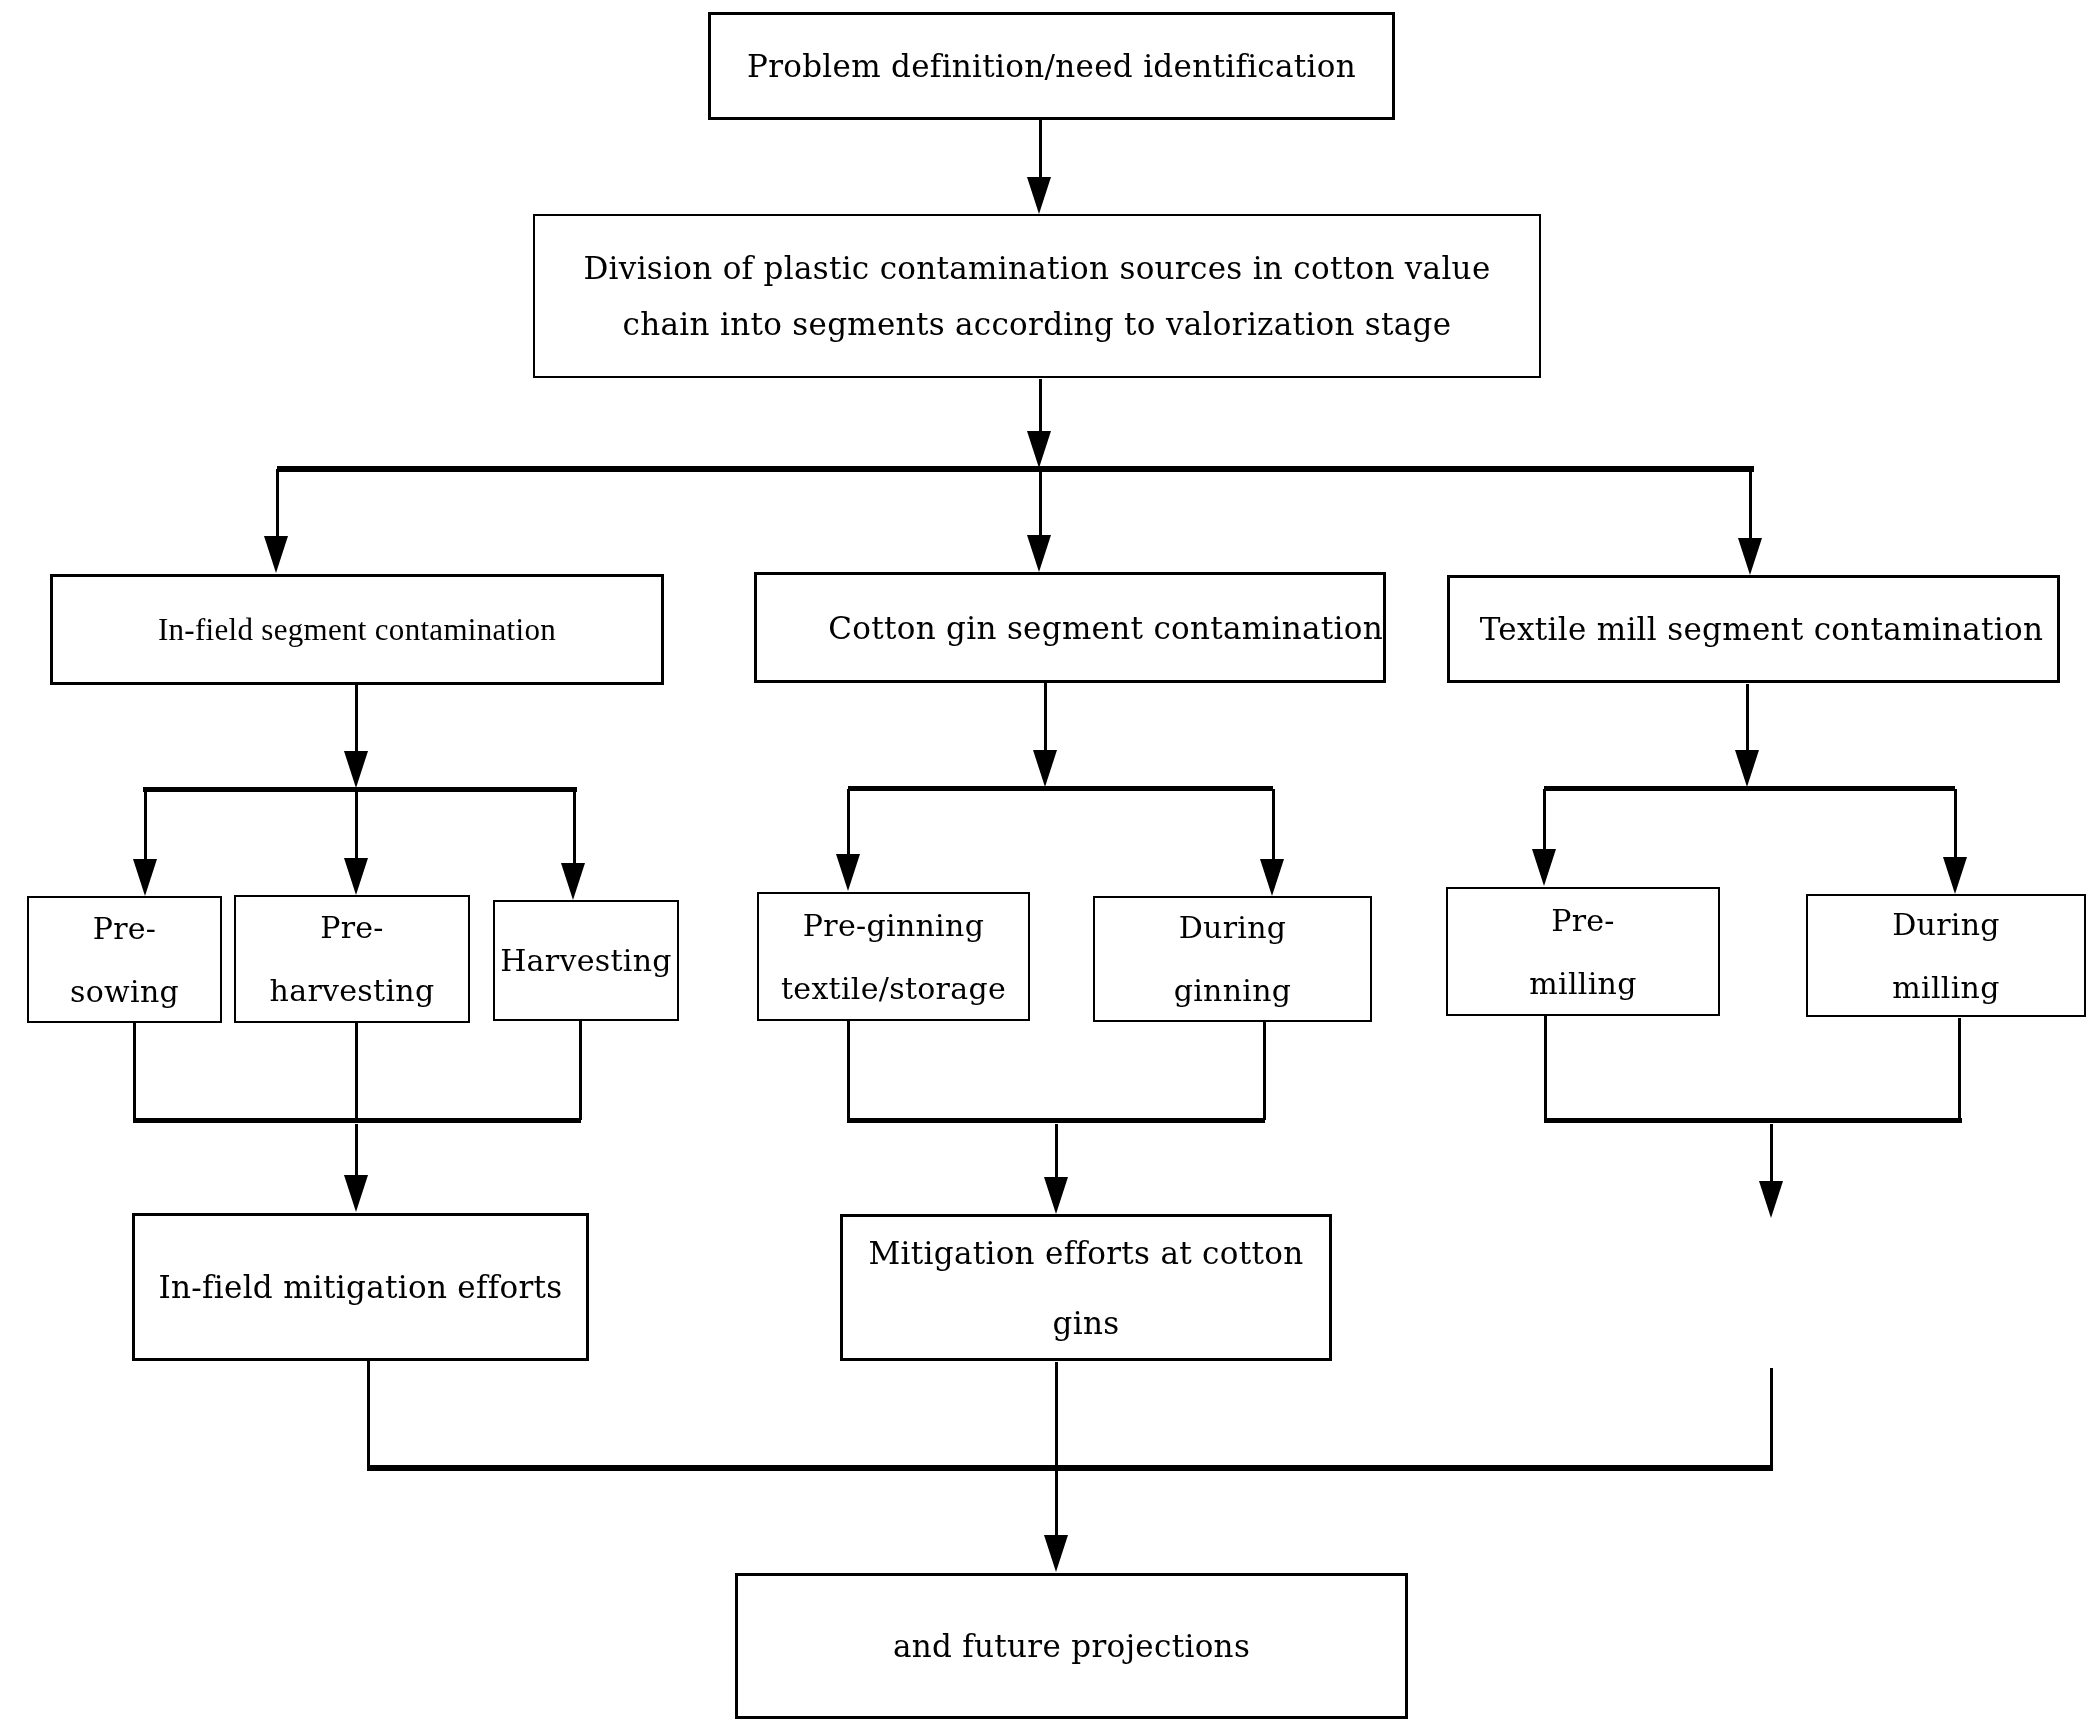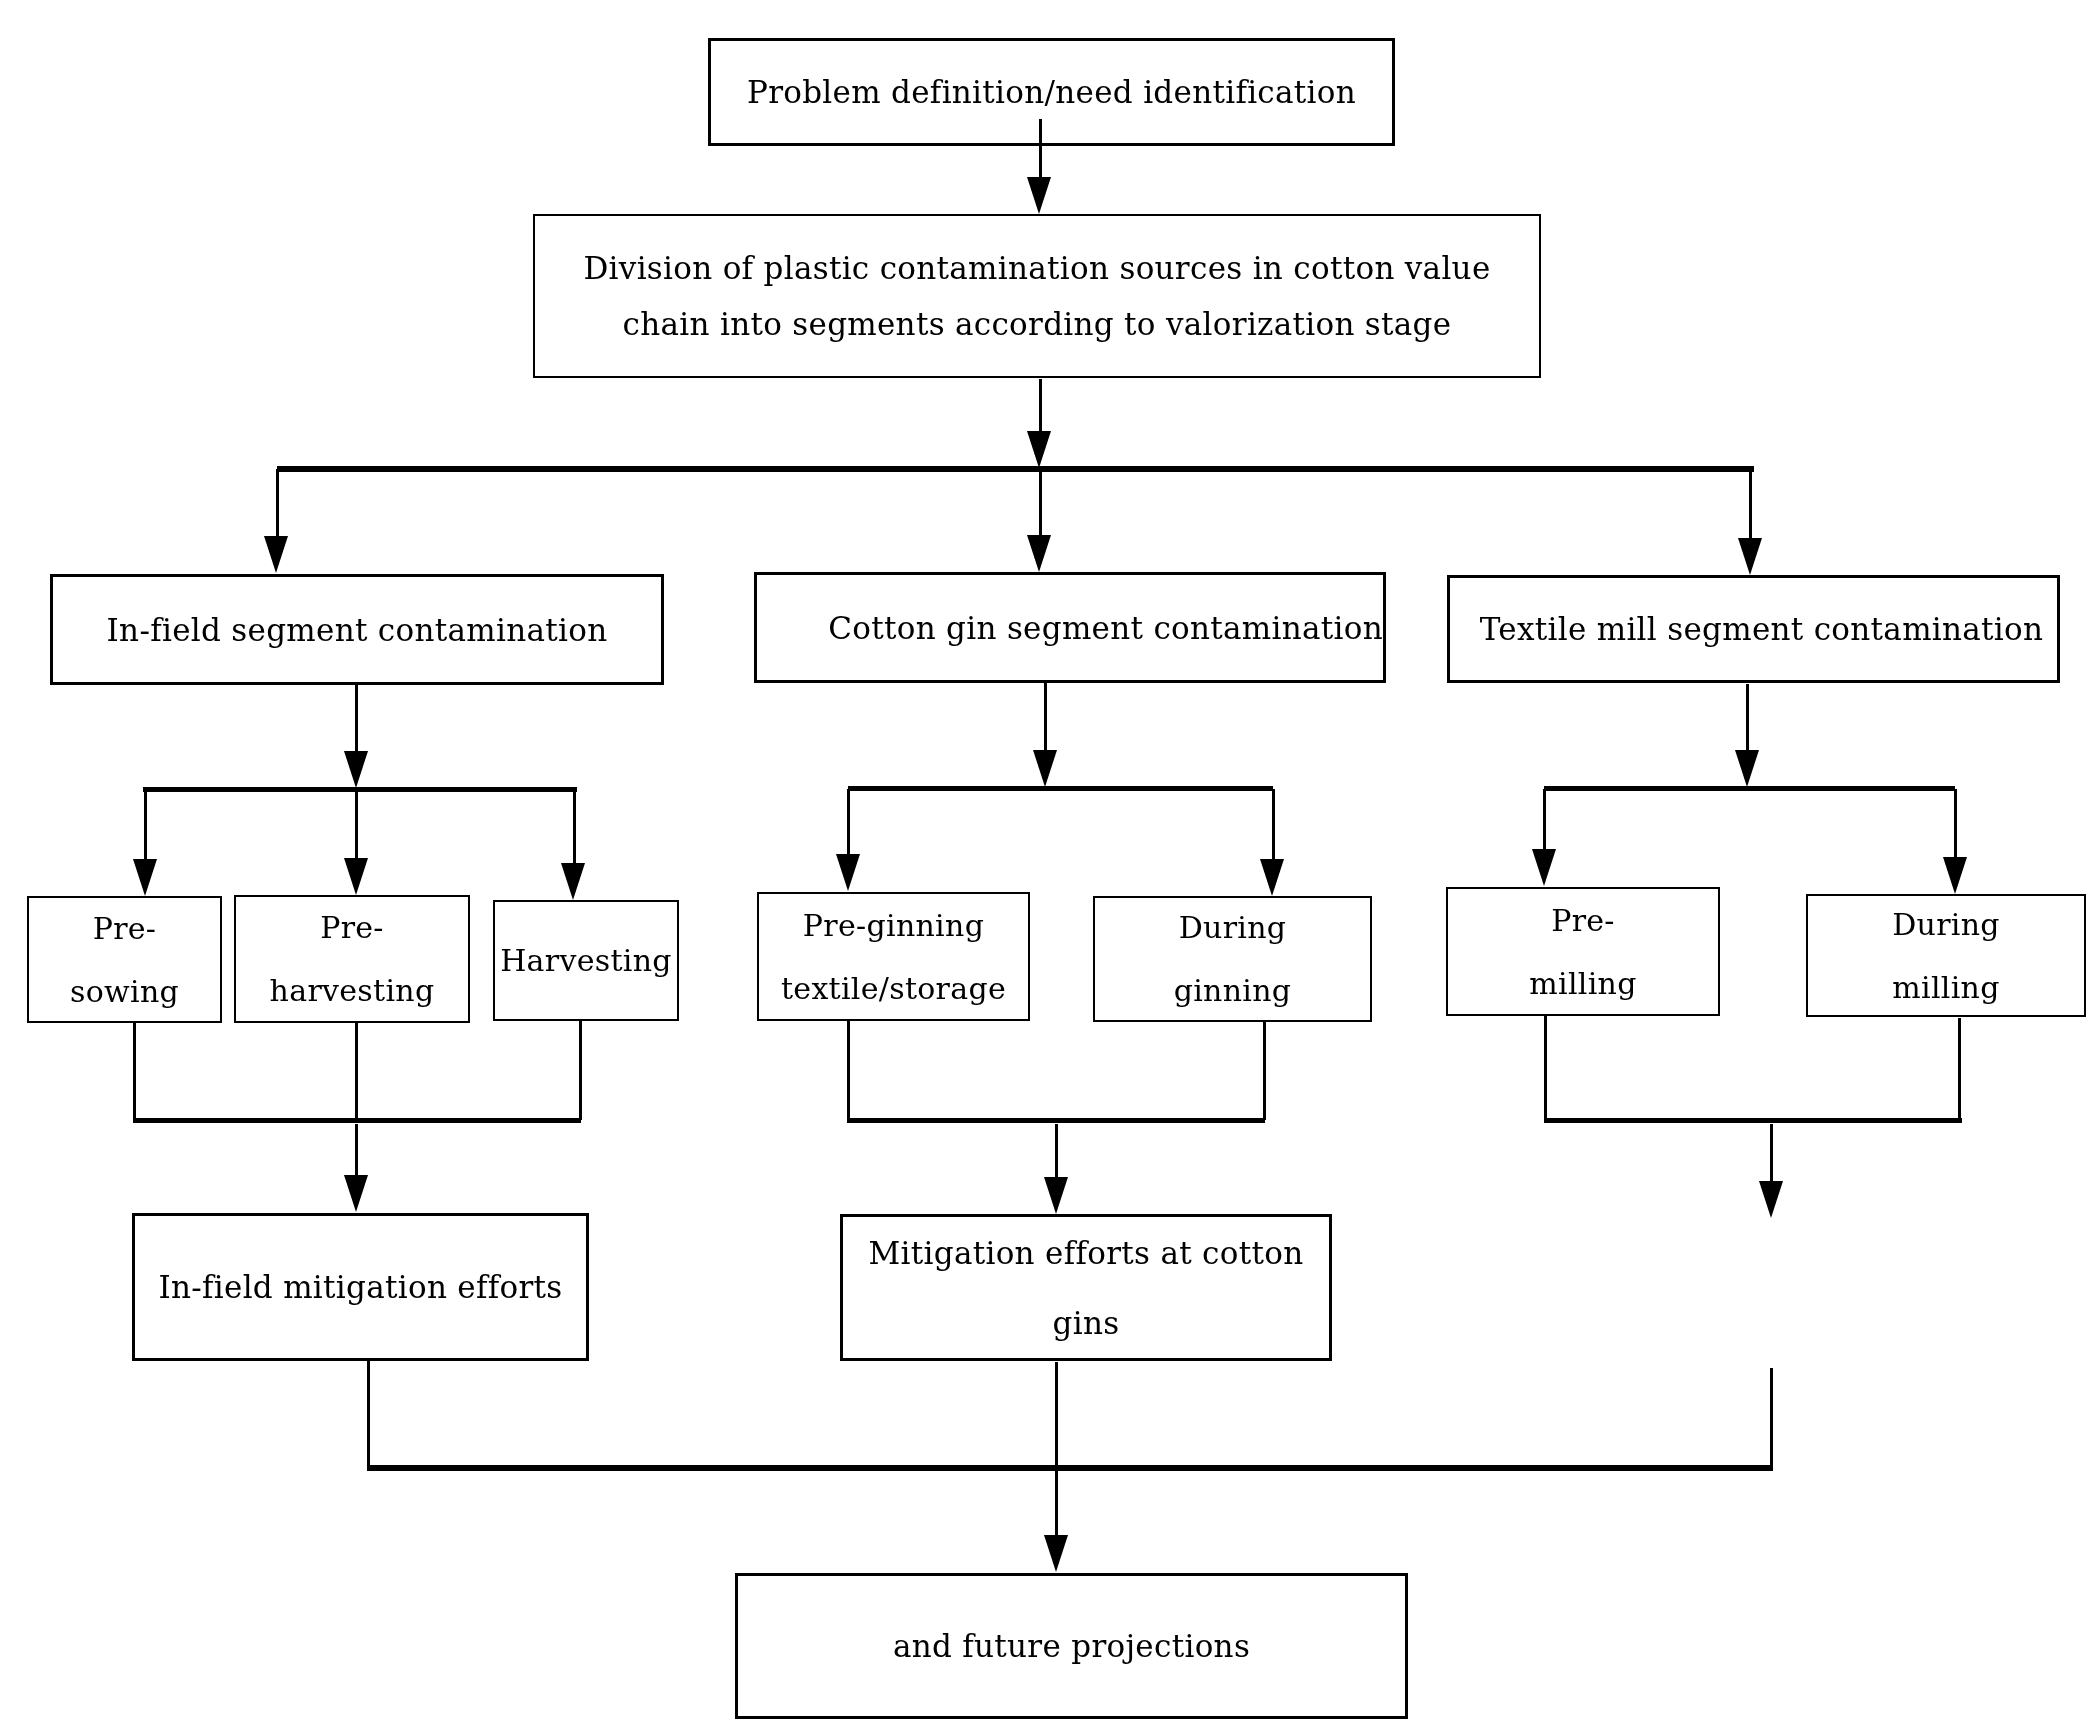--- a/index.html
+++ b/index.html
@@ -46,21 +46,21 @@
     border-right: 12.2px solid transparent;
     border-top: 37px solid #000000;
   }
   .label-line { display: block; white-space: nowrap; }
 </style>
 </head>
 <body>
 
 <div class="canvas">
 
-  <div class="node" style="left:708px; top:11.6px; width:687px; height:108px;margin-top:26px;">
+  <div class="node" style="left:708px; top:11.6px; width:687px; height:108px;">
     <span class="label-line">Problem definition/need identification</span>
   </div>
 
   <div class="vline" style="left:1039px; top:119px; height:60px;"></div>
   <div class="arrowhead" style="left:1027px; top:177px;"></div>
 
   <div class="node thin" style="left:533px; top:214px; width:1008px; height:164px;text-align:right;">
     <span class="label-line">Division of plastic contamination sources in cotton value</span>
     <span class="label-line">chain into segments according to valorization stage</span>
   </div>
@@ -72,21 +72,21 @@
 
   <div class="vline" style="left:276px; top:469px; height:69px;"></div>
   <div class="arrowhead" style="left:264px; top:536px;"></div>
 
   <div class="vline" style="left:1039px; top:469px; height:67px;"></div>
   <div class="arrowhead" style="left:1027px; top:535px;"></div>
 
   <div class="vline" style="left:1749px; top:469px; height:71px;"></div>
   <div class="arrowhead" style="left:1738px; top:538px;"></div>
 
-  <div class="node" style="left:50px; top:574px; width:614px; height:111px;">
+  <div class="node" style="left:50px; top:574px; width:614px; height:111px;font-family:Liberation Serif, serif;">
     <span class="label-line">In-field segment contamination</span>
   </div>
 
   <div class="node" style="left:754px; top:572px; width:632px; height:111px;align-items:flex-end;">
     <span class="label-line">Cotton gin segment contamination</span>
   </div>
 
   <div class="node" style="left:1447px; top:575px; width:613px; height:108px;padding-left:16px;">
     <span class="label-line">Textile mill segment contamination</span>
   </div>

